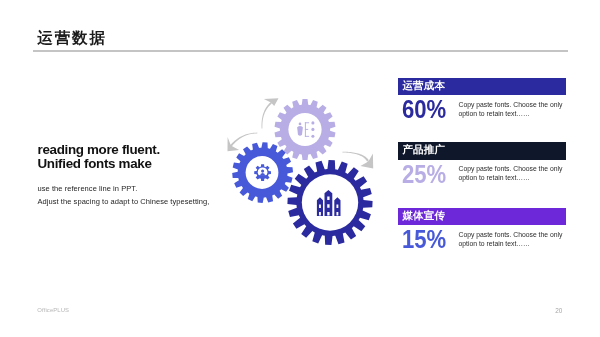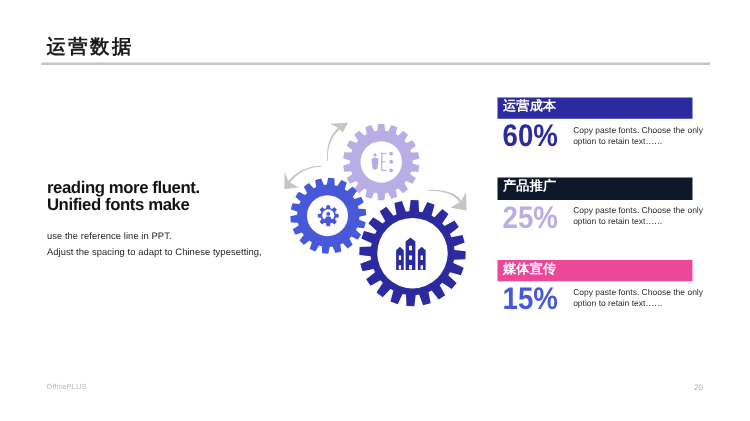--- a/index.html
+++ b/index.html
@@ -13,21 +13,21 @@
   #page-title{position:absolute;left:37.2px;top:29.7px;font-size:15.5px;font-weight:bold;
               color:#1c1c1c;letter-spacing:1.95px;line-height:15.5px;}
   #title-rule{position:absolute;left:33px;top:50.2px;width:534.5px;height:1.6px;background:#c4c4c4;}
 
   #headline{position:absolute;left:37.5px;top:142.5px;font-size:13.4px;font-weight:bold;
             color:#121212;line-height:14.1px;letter-spacing:-0.32px;white-space:nowrap;}
   #body-copy{position:absolute;left:37.5px;top:183.2px;font-size:7.5px;color:#1f1f1f;
              line-height:12.8px;letter-spacing:0.06px;white-space:nowrap;}
 
   .panel{position:absolute;left:398px;width:190px;}
-  .bar{height:17.5px;width:156px;position:relative;}
+  .bar{height:17.5px;width:168px;position:relative;}
   .bar .lbl{position:absolute;left:4.4px;top:-1px;font-size:10.5px;font-weight:bold;color:#fff;
             line-height:17.5px;letter-spacing:0.2px;display:inline-block;
             transform-origin:left center;}
   .row{position:relative;}
   .pct{position:absolute;left:3.5px;top:2.3px;font-size:25px;font-weight:bold;line-height:25px;
        display:inline-block;transform:scaleX(0.885) translateZ(0);transform-origin:left top;}
   .desc{position:absolute;left:60.5px;top:5.8px;font-size:6.8px;color:#2b2b2b;line-height:8.9px;
         white-space:nowrap;}
 
   #footer-brand{position:absolute;left:37.3px;top:307.4px;font-size:5.9px;color:#b6b6b6;letter-spacing:0.12px;}
@@ -119,21 +119,21 @@
     <div class="row">
       <div class="pct" style="color: rgb(184, 174, 229);">25%</div>
       <div class="desc">
         <div>Copy paste fonts. Choose the only</div>
         <div>option to retain text……</div>
       </div>
     </div>
   </div>
 
   <div class="panel" style="top:207.5px">
-    <div class="bar" style="background: #ec4899;">
+    <div class="bar" style="background: #6d28d9;">
       <span class="lbl">媒体宣传</span>
     </div>
     <div class="row">
       <div class="pct" style="color: rgb(71, 89, 216);">15%</div>
       <div class="desc">
         <div>Copy paste fonts. Choose the only</div>
         <div>option to retain text……</div>
       </div>
     </div>
   </div>

